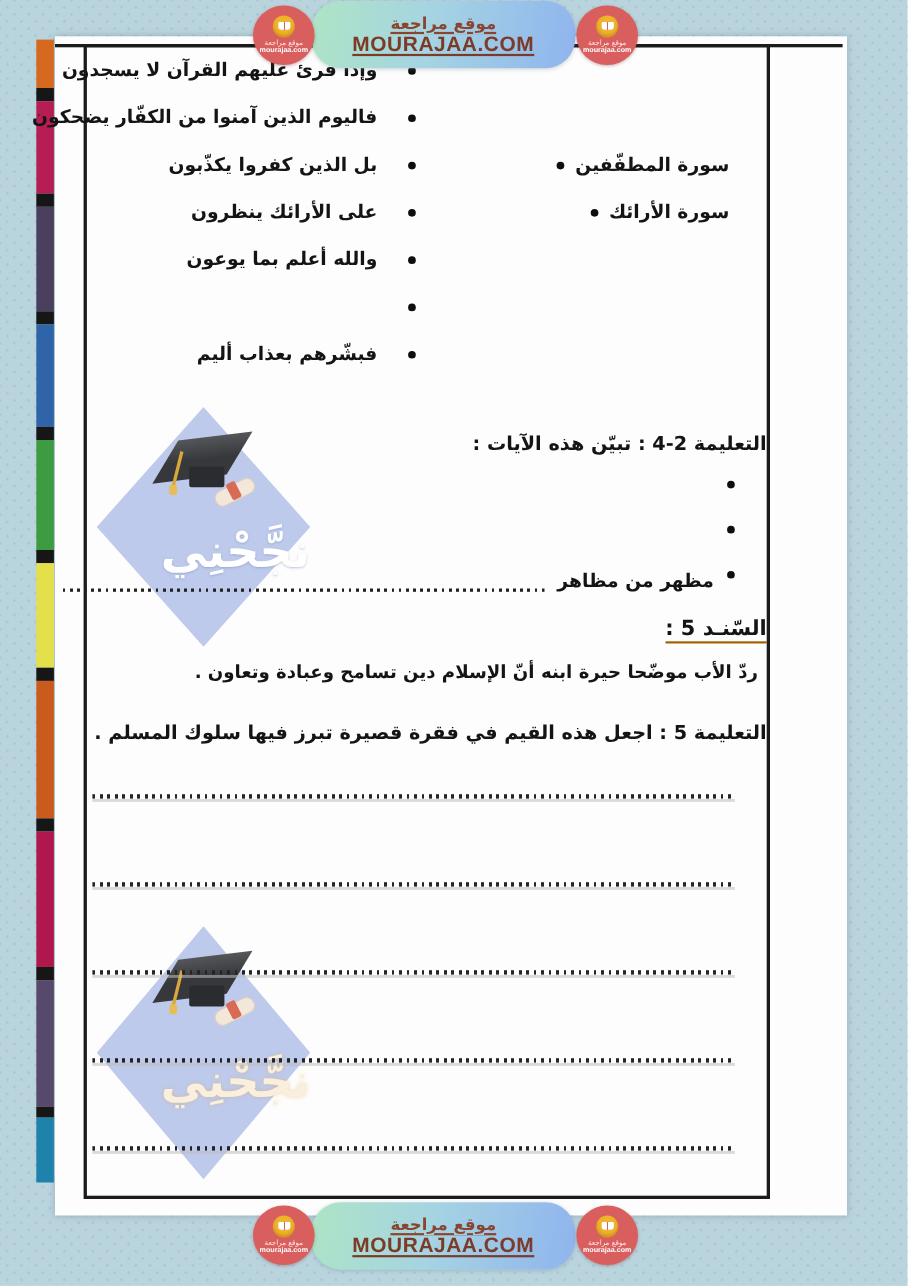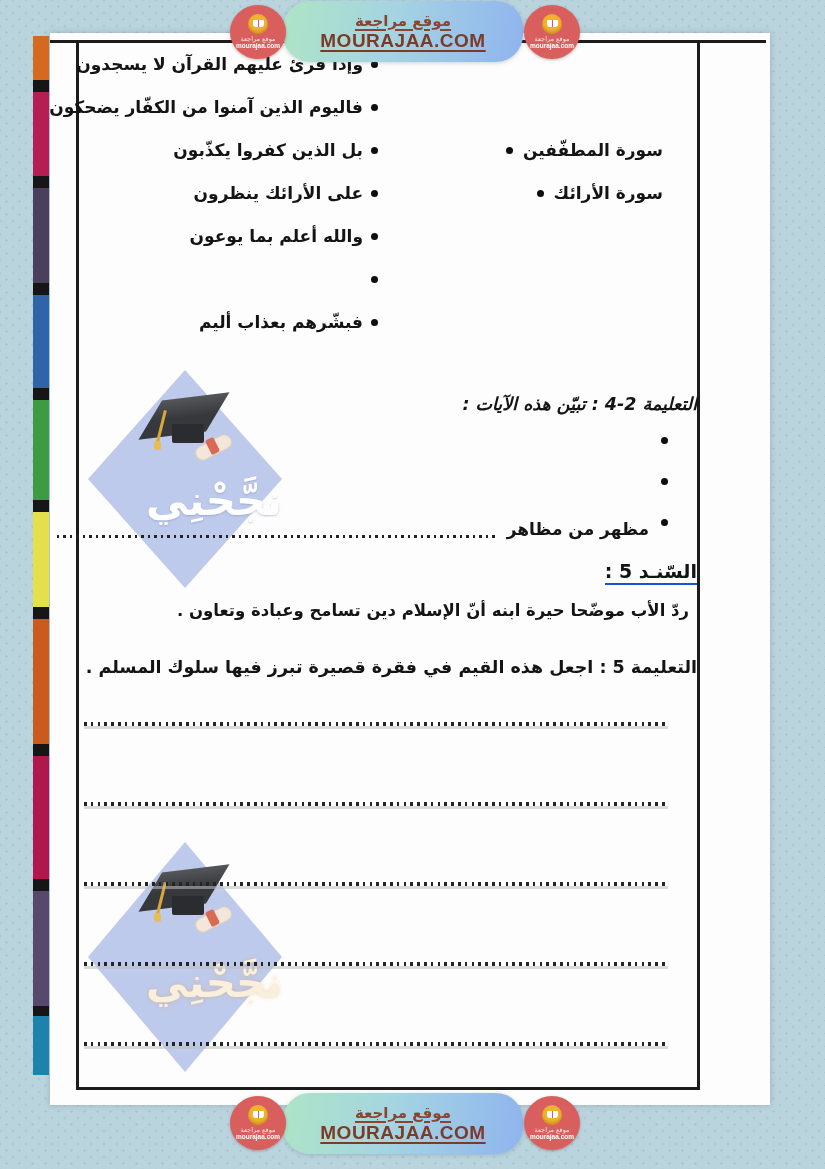--- a/index.html
+++ b/index.html
@@ -43,33 +43,33 @@
   .cap .board{left:18px;top:2px;width:68px;height:36px;background:linear-gradient(180deg,#55565a 0%,#37383b 55%);transform:rotate(-7deg) skewX(-38deg);}
   .cap .crown{left:40px;top:28px;width:32px;height:19px;background:#2b2c2f;border-radius:2px;}
   .cap .tassel{left:28px;top:14px;width:3px;height:32px;background:#d8a83c;transform:rotate(14deg);}
   .cap .tip{left:22px;top:45px;width:7px;height:9px;background:#e7bd55;border-radius:2px;}
   .cap .scroll{left:62px;top:44px;width:37px;height:13px;background:#f2e7d9;border:1px solid #dfd1bd;border-radius:7px;transform:rotate(-27deg);}
   .cap .band{left:76px;top:42px;width:9px;height:16px;background:#d96a55;border-radius:2px;transform:rotate(-27deg);}
   
   .content{color:#141414;}
   .blt{display:inline-block;width:7px;height:7px;border-radius:50%;background:#0e0e0e;flex:none;}
   .verses{right:447px;top:52px;z-index:5;}
-  .vrow{height:24px;margin-bottom:19px;display:flex;align-items:center;gap:8px;
+  .vrow{height:24px;margin-bottom:19px;display:flex;align-items:center;gap:28px;
     font-size:17px;font-weight:bold;white-space:nowrap;}
   .surahs{right:162px;top:138px;z-index:5;}
   .srow{height:24px;margin-bottom:19px;display:flex;align-items:center;gap:10px;
     font-size:17px;font-weight:bold;white-space:nowrap;}
-  .inst24{right:128px;top:394px;font-size:17.5px;font-weight:bold;white-space:nowrap;z-index:5;font-style:italic;}
+  .inst24{right:128px;top:394px;font-size:17.5px;font-weight:bold;white-space:nowrap;z-index:5;}
   .i24rows{right:157px;top:437px;z-index:5;}
   .irow{height:26px;margin-bottom:15px;display:flex;align-items:flex-start;gap:12px;
     font-size:17px;font-weight:bold;white-space:nowrap;}
   .dotfill{height:3px;width:438px;flex:none;align-self:flex-end;margin-bottom:7px;
     background:repeating-linear-gradient(to right,#222 0 2.5px,transparent 2.5px 6.5px);}
   .sanad-title{right:128px;top:560px;font-size:19px;font-weight:bold;white-space:nowrap;
-    border-bottom:2px solid #1d4ed8;padding-bottom:1px;z-index:5;}
+    border-bottom:2px solid #a16207;padding-bottom:1px;z-index:5;}
   .sanad-text{right:136px;top:601px;font-size:16.5px;font-weight:bold;white-space:nowrap;z-index:5;}
   .inst5{right:128px;top:657px;font-size:17.5px;font-weight:bold;white-space:nowrap;z-index:5;}
   .aline{left:84px;width:584px;height:4px;z-index:5;
     background:repeating-linear-gradient(to right,#242424 0 2.5px,transparent 2.5px 6.8px);
     box-shadow:0 3px 0 rgba(190,190,190,.55);}
   .l1{top:722px;} .l2{top:802px;} .l3{top:882px;} .l4{top:962px;} .l5{top:1042px;}
   
   .pill{width:240px;height:61px;border-radius:27px;z-index:10;
     background:linear-gradient(100deg,#aee4c5 0%,#a5d4e2 45%,#8fb4ee 100%);
     display:flex;flex-direction:column;align-items:center;justify-content:center;

